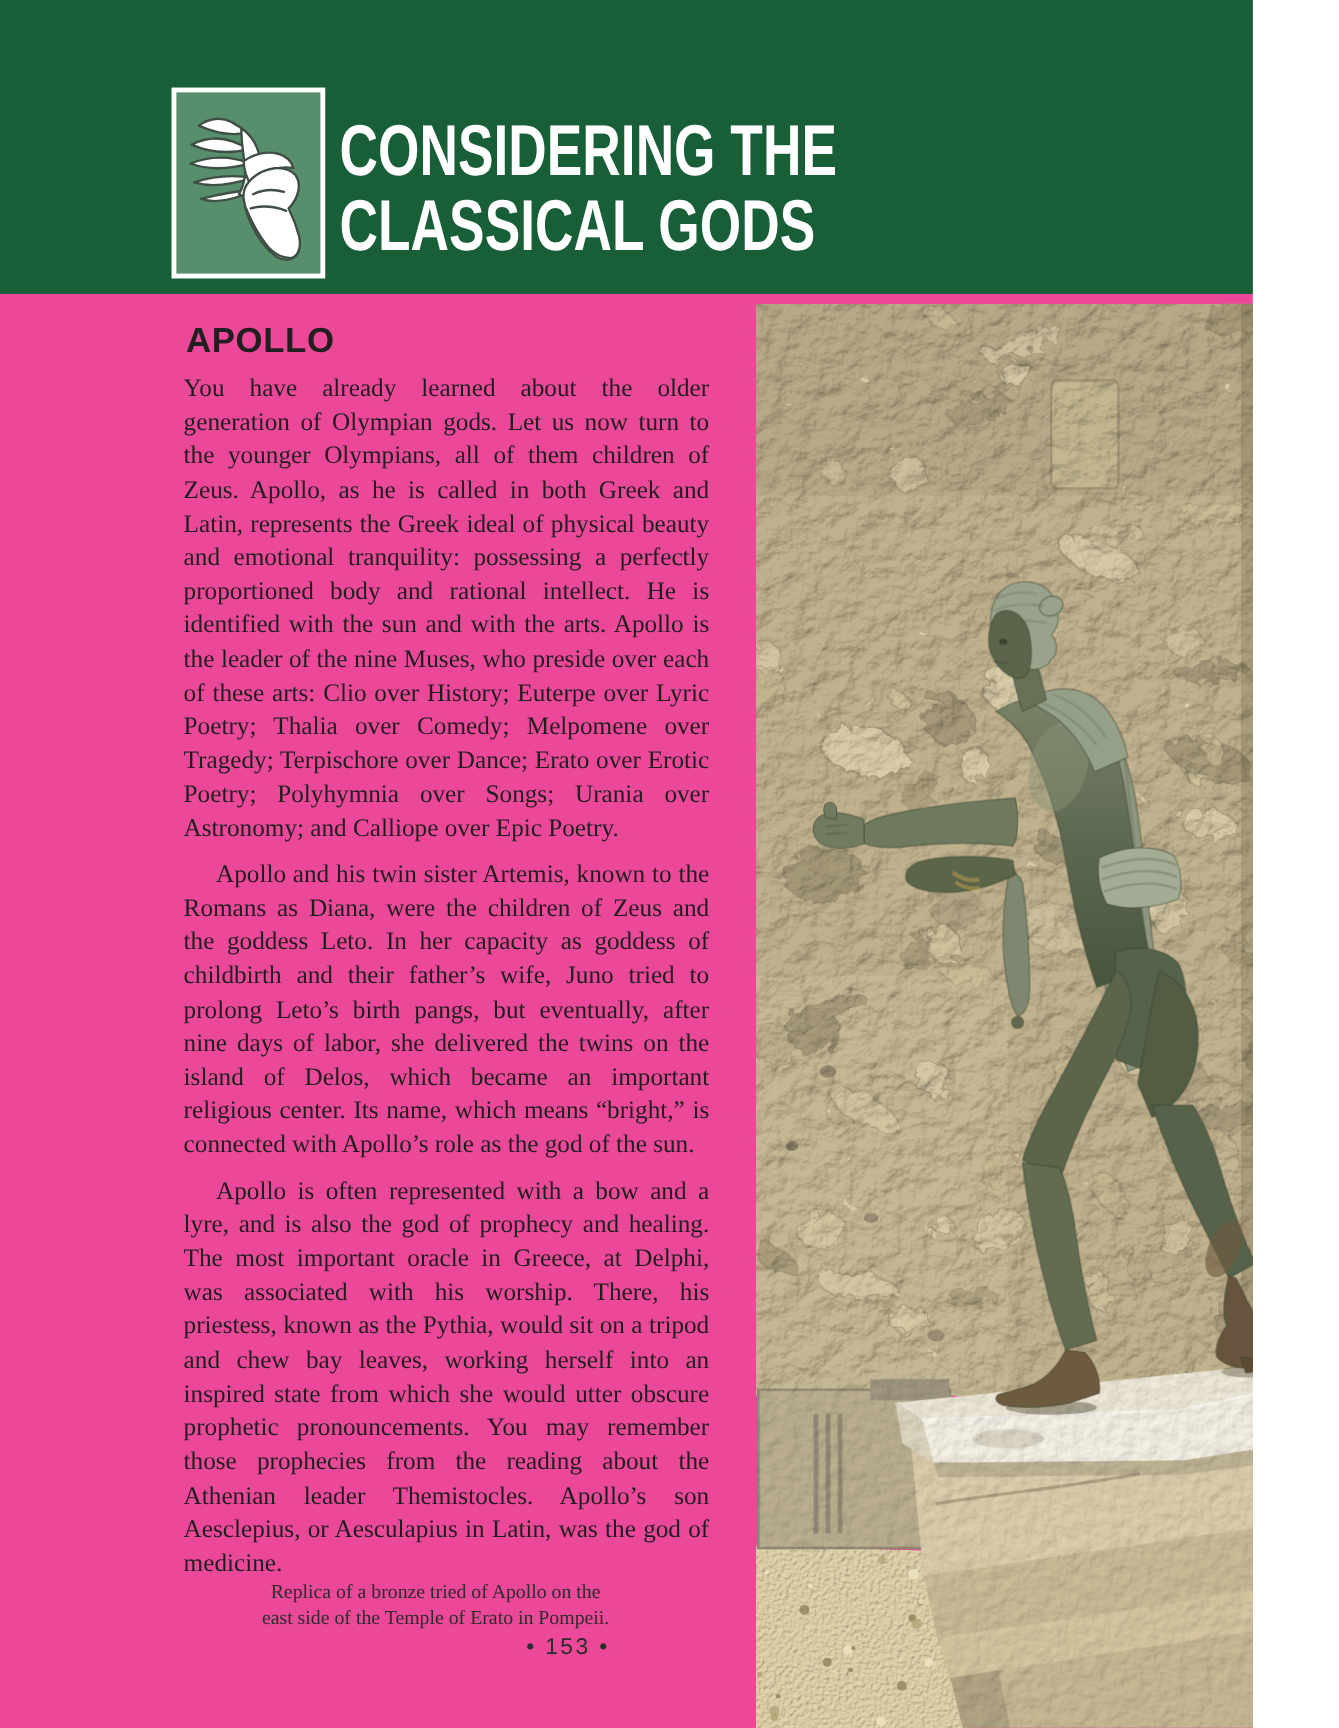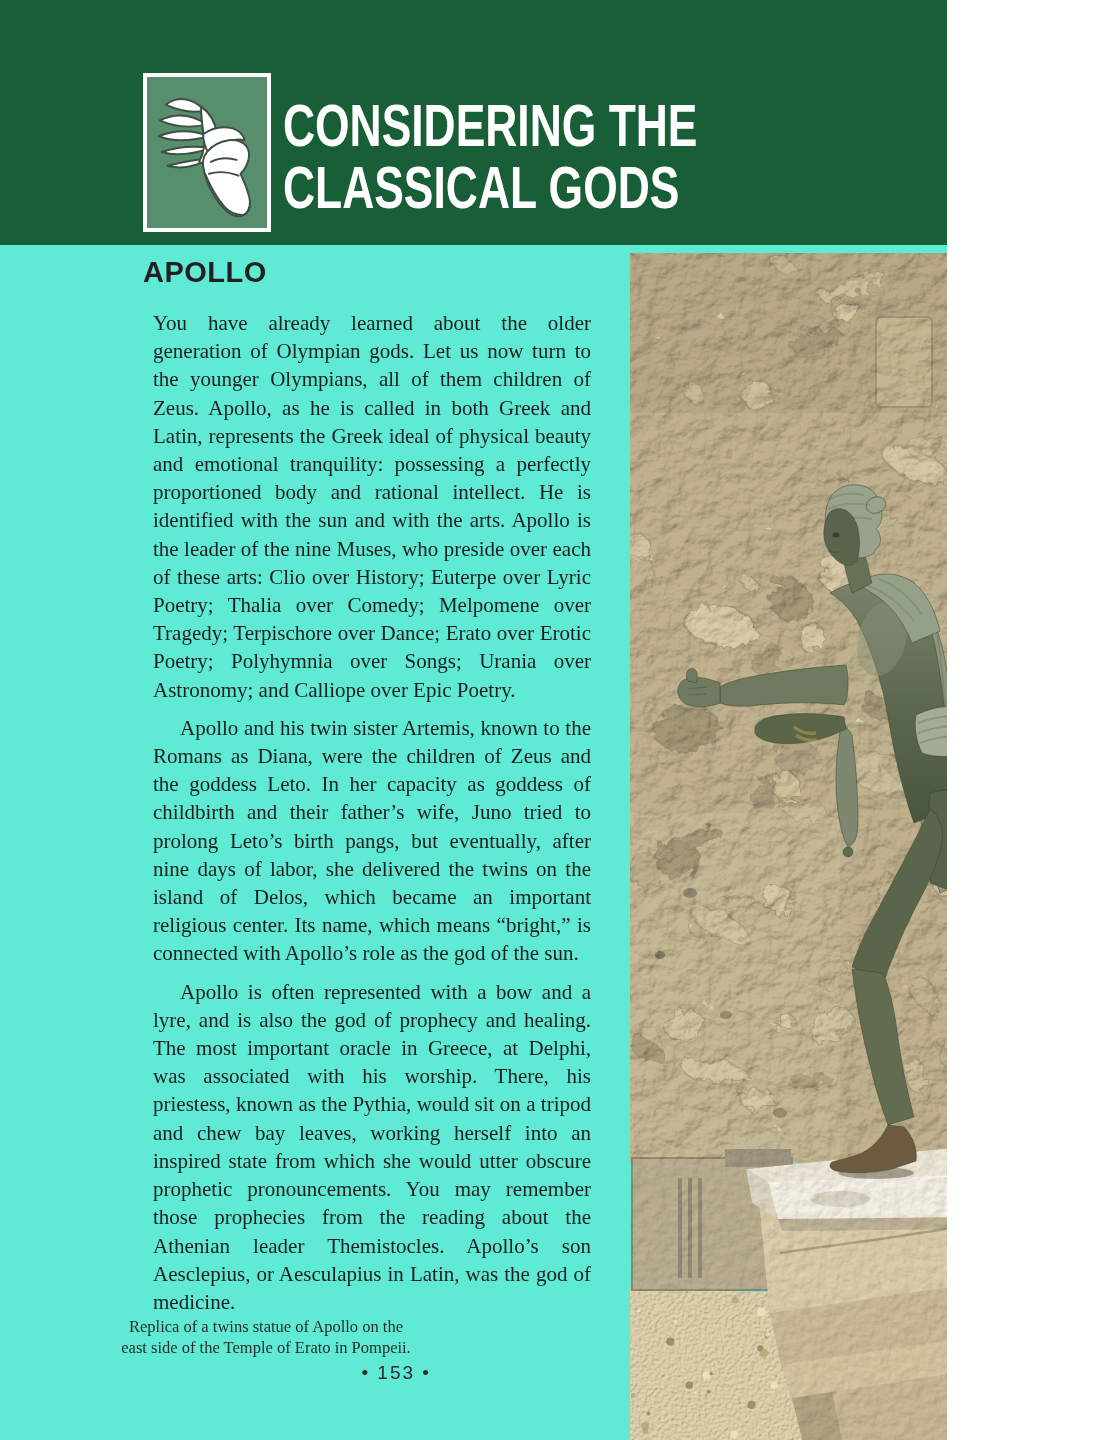--- a/index.html
+++ b/index.html
@@ -1,44 +1,44 @@
 <!DOCTYPE html>
 <html><head>
 <meta charset="utf-8">
 <style>
   html,body{margin:0;padding:0;background:#ffffff;}
-  .page{position:relative;width:947px;height:1440px;background:#5eead4;overflow:hidden;
+  .page{position:relative;width:1044px;height:1440px;background:#ec4899;overflow:hidden;
         font-family:"Liberation Serif",serif;}
 
   
   .band{position:absolute;left:0;top:0;width:1116px;height:245px;background:#185e37;}
   .icon-box{position:absolute;left:143px;top:73px;width:120px;height:151px;
             background:#578e6c;border:4px solid #ffffff;box-sizing:content-box;}
   .icon-box svg{position:absolute;left:4px;top:6px;}
   .band-title{position:absolute;left:283px;top:95px;color:#ffffff;
               font-family:"Liberation Sans",sans-serif;font-weight:bold;
               font-size:60px;line-height:62px;white-space:nowrap;
               transform:scaleX(.74);transform-origin:0 0;letter-spacing:0;}
 
   
-  .headline{position:absolute;left:143px;top:256px;margin:0;
+  .headline{position:absolute;left:143px;top:256px;margin:12px;
             font-family:"Liberation Sans",sans-serif;font-weight:bold;
             font-size:29px;color:#231f20;letter-spacing:.5px;}
   .copy{position:absolute;left:143px;top:299px;width:458px;
         font-size:21px;line-height:28.2px;color:#1e1e1e;text-align:justify;}
   .copy p{margin:10px;}
   .copy p + p{margin-top:9px;text-indent:27px;}
 
   
   .photo{position:absolute;left:630px;top:253px;width:486px;height:1187px;overflow:hidden;}
 
   
   .caption{position:absolute;right:516px;top:1316px;width:330px;text-align:center;
            font-size:16.5px;line-height:21px;color:#2c2c2c;}
-  .pageno{position:absolute;right:516px;top:1362px;
+  .pageno{position:absolute;right:536px;top:1362px;
           font-family:"Liberation Sans",sans-serif;font-size:19px;color:#2b2b2b;
           letter-spacing:2px;}
 </style>
 </head>
 <body>
 
 <div class="page">
 
   <div class="band">
     <div class="icon-box">
@@ -373,18 +373,18 @@
         <ellipse cx="246" cy="252" rx="10" ry="8" fill="#99a38c" transform="rotate(-20 246 252)"></ellipse>
         <path d="M200,246 Q216,238 234,242 M198,256 Q216,248 240,252 M202,268 Q220,262 242,266" stroke="#6f7a62" stroke-width="2" fill="none" opacity="0.8"></path>
         <path d="M198,262 C194,270 192,282 196,292 C200,302 208,310 216,312 C222,313 226,310 228,304 C230,296 230,286 228,276 C226,266 220,258 212,256 C206,255 200,257 198,262 Z" fill="#5a654c"></path>
         <ellipse cx="206" cy="282" rx="3.5" ry="2.5" fill="#39432f" stroke="none"></ellipse>
         <path d="M198,298 Q204,300 210,299" stroke="#39432f" stroke-width="1.5" fill="none" opacity="0.7"></path>
       </g>
     </svg>
   </div>
 
   <div class="caption">
-    <div>Replica of a twins statue of Apollo on the</div>
+    <div>Replica of a bronze tried of Apollo on the</div>
     <div>east side of the Temple of Erato in Pompeii.</div>
   </div>
   <div class="pageno">•  153  •</div>
 
 </div>
 
 </body></html>

